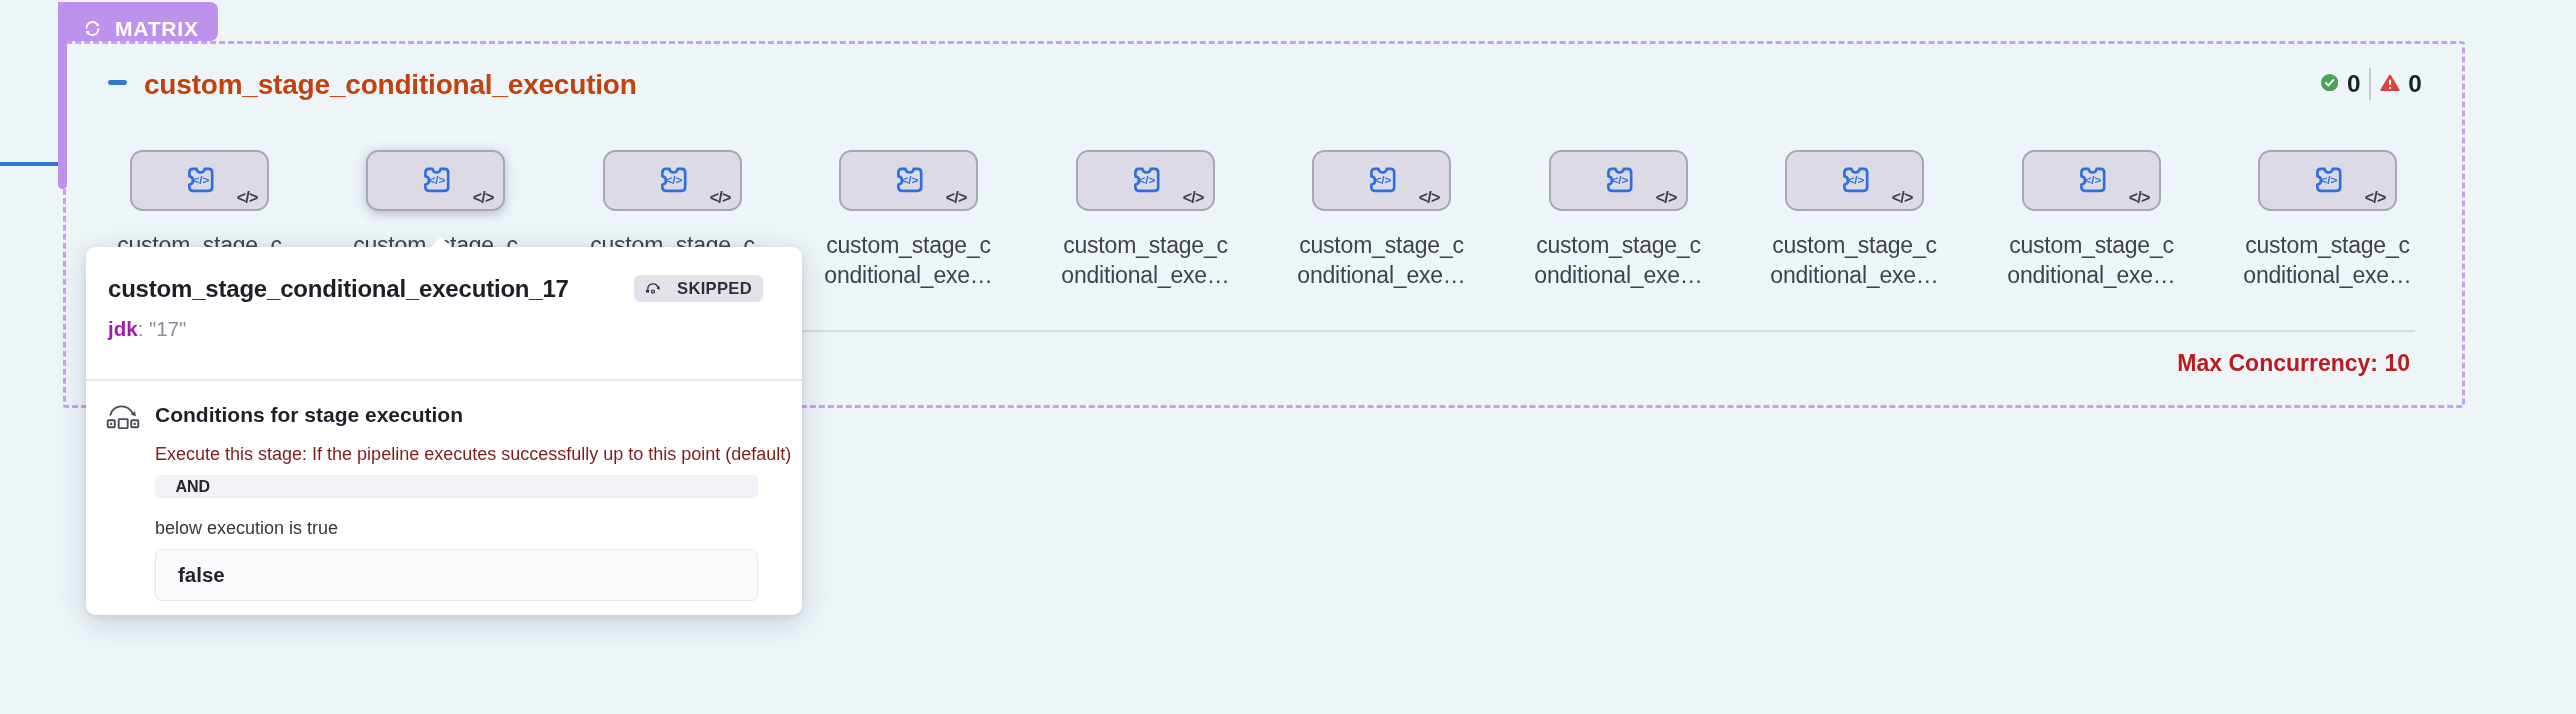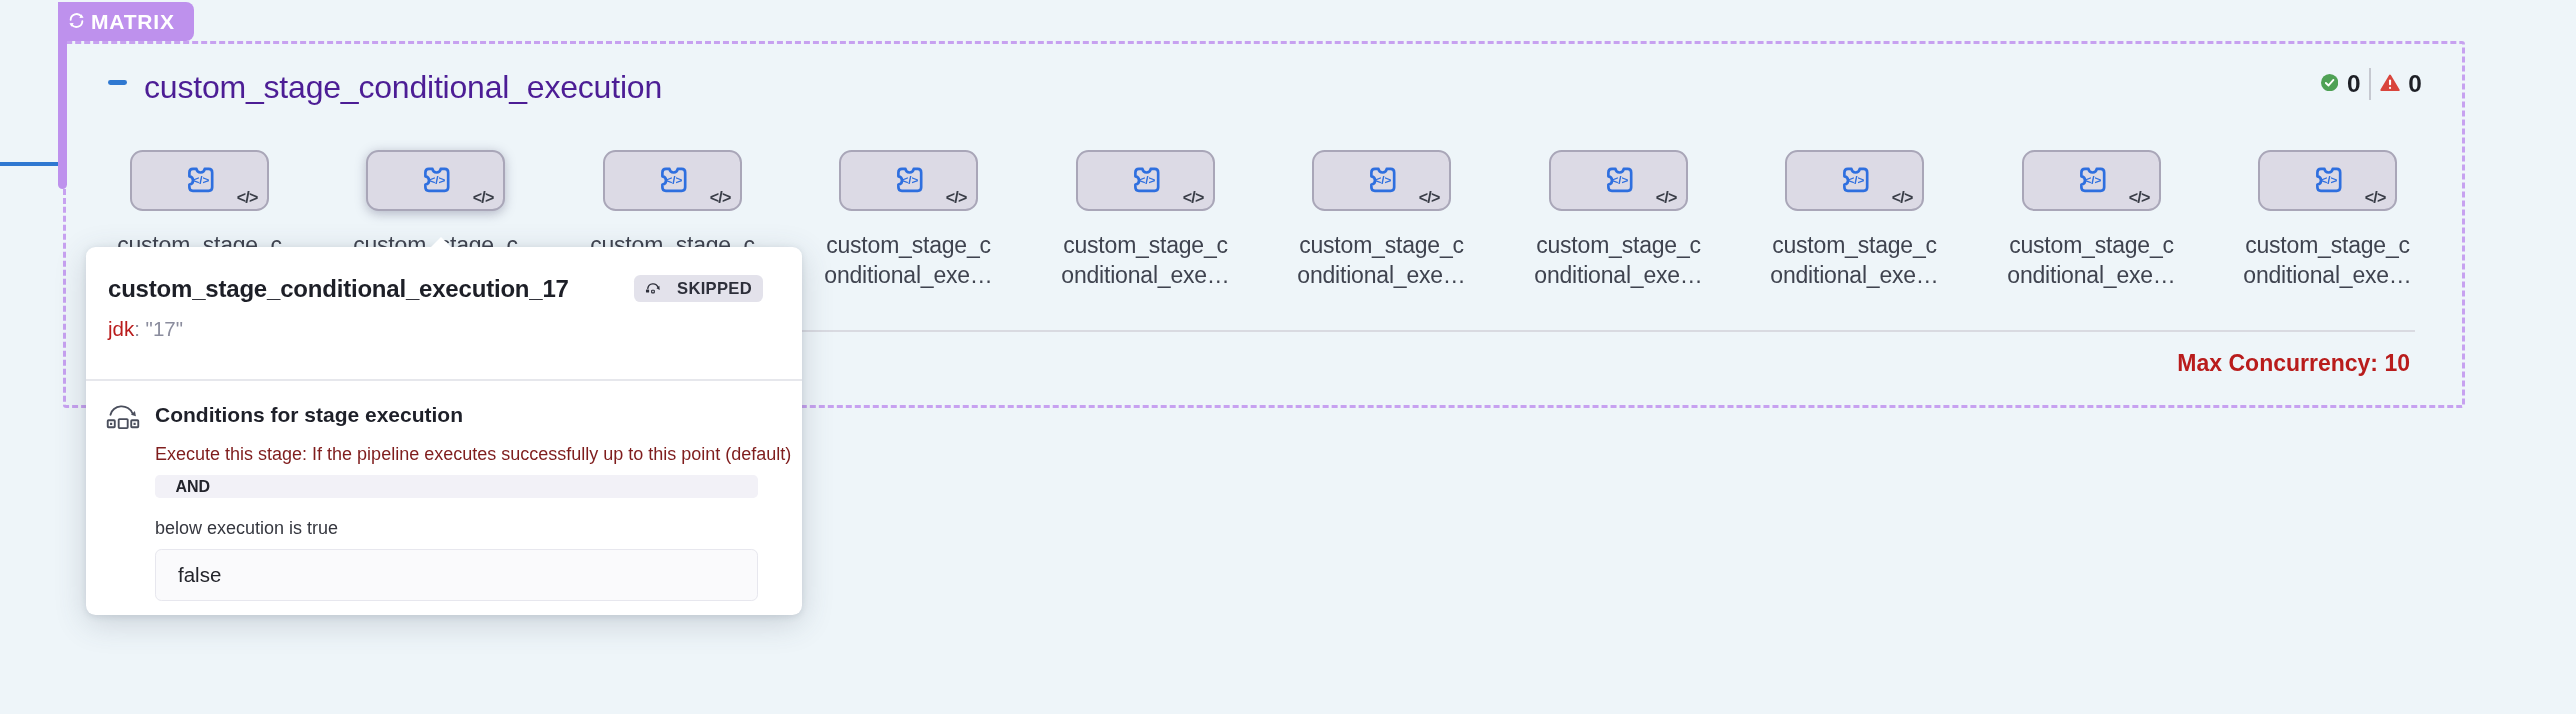--- a/index.html
+++ b/index.html
@@ -4,31 +4,31 @@
 <style>
   html,body{margin:0;padding:0;background:#EEF5F9;}
   body{width:2576px;height:714px;overflow:hidden;font-family:"Liberation Sans",sans-serif;}
   .screen{position:relative;width:2576px;height:714px;background:#EEF5F9;}
 
   
   .connector{position:absolute;left:0;top:162px;width:61px;height:4px;background:#2F78D1;}
 
   
   .rail{position:absolute;left:58px;top:2.4px;width:8.7px;height:187px;background:#BE91ED;border-radius:0 0 4.7px 4.7px;z-index:3;}
-  .matrix-badge{position:absolute;left:58px;top:2.4px;height:39px;display:flex;align-items:center;gap:4px;
-    padding:0 19px 0 8px;background:#BE91ED;border-radius:8px 8px 8px 0;z-index:4;}
+  .matrix-badge{position:absolute;left:58px;top:2.4px;height:39px;display:flex;align-items:flex-end;gap:12px;
+    padding:0 19px 0 24px;background:#BE91ED;border-radius:8px 8px 8px 0;z-index:4;}
   .matrix-badge .label{color:#fff;font-size:21px;font-weight:700;letter-spacing:0.8px;}
 
   
   .matrix-box{position:absolute;left:63px;top:41px;width:2402px;height:367px;box-sizing:border-box;
     border:3.2px dashed #C7A1F0;border-radius:3.2px;z-index:1;}
 
   
   .collapse-minus{position:absolute;left:108px;top:80px;width:19px;height:4.7px;border-radius:2.4px;background:#2F78D1;z-index:2;cursor:pointer;}
-  .group-title{position:absolute;left:144px;top:69px;font-size:32px;font-weight:400;color:#4c1d95;letter-spacing:-0.2px;z-index:2;}
+  .group-title{position:absolute;left:144px;top:69px;font-size:28px;font-weight:700;color:#c2410c;letter-spacing:-0.2px;z-index:2;}
   .status-counts{position:absolute;left:2321px;top:68px;height:32px;display:flex;align-items:center;gap:8.7px;z-index:2;}
   .status-counts .num{font-size:24.4px;font-weight:600;color:#1D1F26;}
   .counts-divider{width:1.6px;height:32px;background:#C6C9D1;}
 
   
   .cards-row{position:absolute;left:0;top:0;width:100%;height:100%;z-index:2;}
   .stage-cell{position:absolute;top:150px;width:189px;}
   .stage-card{position:relative;width:139px;height:61px;margin:0 auto;box-sizing:border-box;
     background:#DCDAE5;border:2px solid #A9A6B8;border-radius:12.6px;cursor:pointer;}
   .stage-card.hovered{box-shadow:0 2.4px 11px rgba(90,90,120,0.38);}
@@ -44,32 +44,32 @@
   
   .tooltip{position:absolute;left:86px;top:247px;width:716px;height:368px;background:#fff;border-radius:9.5px;
     box-shadow:0 8px 32px rgba(60,70,90,0.20),0 1.6px 6.3px rgba(60,70,90,0.12);z-index:10;}
   .tooltip .caret{position:absolute;left:344px;top:-10.2px;width:0;height:0;
     border-left:11px solid transparent;border-right:11px solid transparent;border-bottom:11px solid #fff;}
   .tt-title{position:absolute;left:22px;top:28px;font-size:24px;font-weight:600;color:#1D1F27;letter-spacing:-0.2px;}
   .tt-status{position:absolute;right:39px;top:28px;height:27px;display:flex;align-items:center;gap:15px;
     padding:0 11px;background:#E3E2EB;border-radius:6.3px;}
   .tt-status .txt{font-size:16.6px;font-weight:700;color:#2D2F3A;letter-spacing:0.3px;}
   .tt-param{position:absolute;left:22px;top:70px;font-size:20.5px;}
-  .tt-param .k{font-weight:400;color:#b91c1c;}
+  .tt-param .k{font-weight:700;color:#a21caf;}
   .tt-param .v{font-weight:400;color:#8B8D9E;}
   .tt-divider{position:absolute;left:0;top:132px;width:100%;height:1.6px;background:#E6E7EC;}
   .tt-cond-icon{position:absolute;left:19px;top:151px;}
   .tt-cond-title{position:absolute;left:69px;top:156px;font-size:21px;font-weight:600;color:#1E2029;}
   .tt-desc{position:absolute;left:69px;top:197px;font-size:18px;color:#7f1d1d;}
   .tt-and{position:absolute;left:69px;top:228px;width:603px;height:23px;box-sizing:border-box;
     background:#F2F1F7;border-radius:4.7px;line-height:24.4px;padding-left:20.5px;font-size:16px;font-weight:700;color:#23242C;}
   .tt-hint{position:absolute;left:69px;top:271px;font-size:18px;color:#35373F;}
   .tt-expr{position:absolute;left:69px;top:302px;width:603px;height:52px;box-sizing:border-box;
     background:#FAFAFC;border:1.6px solid #E7E7EE;border-radius:6.3px;line-height:49px;padding-left:22px;
-    font-size:20.5px;color:#23242B;}
+    font-size:20.5px;color:#23242B;font-weight:bold;}
 </style>
 </head>
 <body>
 
 <div class="screen">
 
   <div class="connector"></div>
   <div class="rail"></div>
 
   <div class="matrix-badge">

